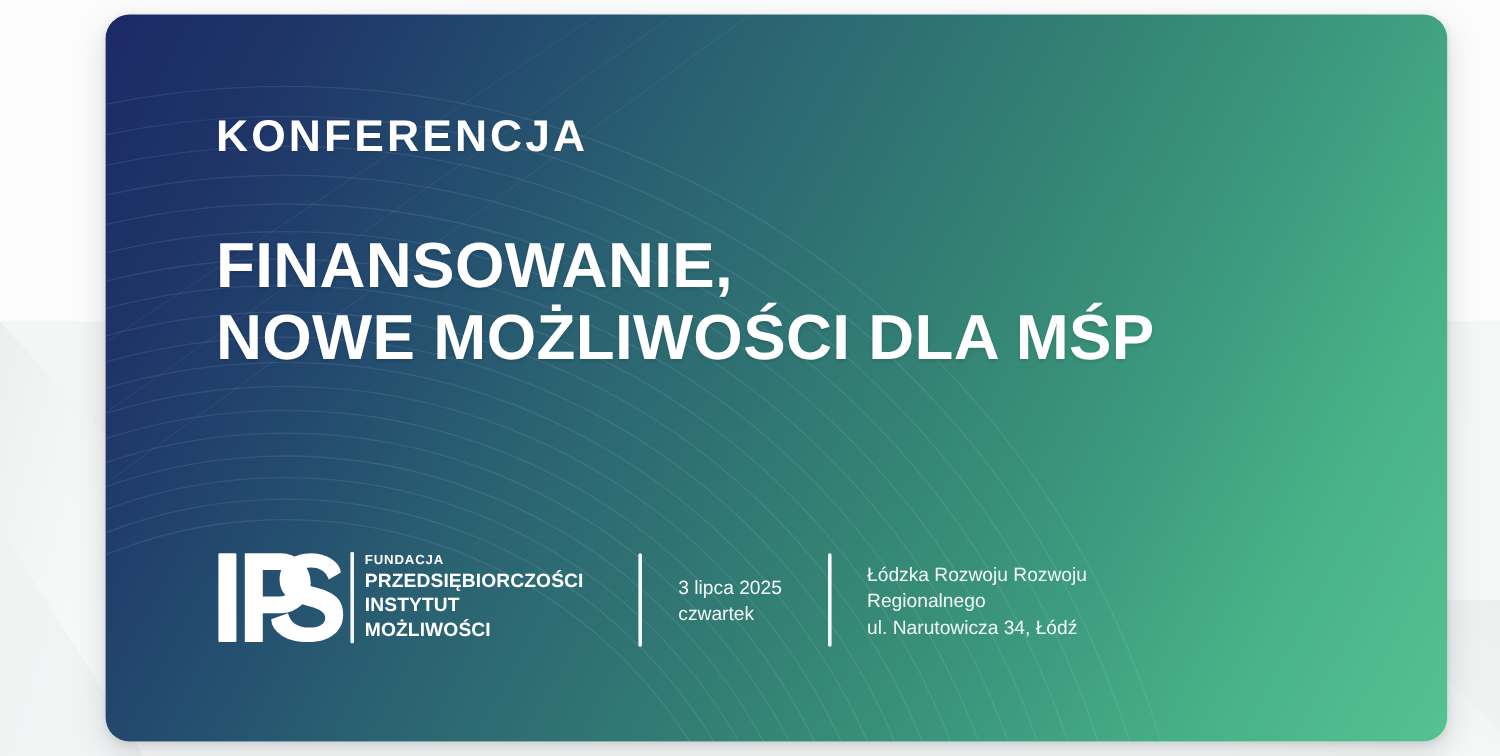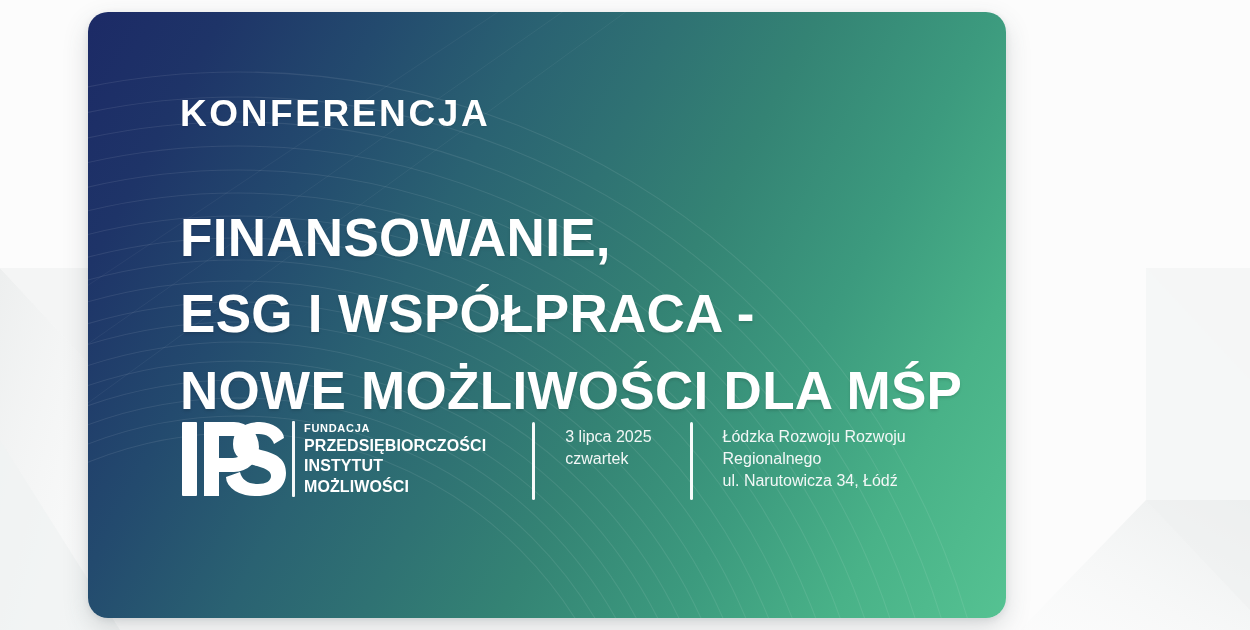--- a/index.html
+++ b/index.html
@@ -17,21 +17,21 @@
     width:1250px; height:630px;
     background:#fcfcfc;
     overflow:hidden;
   }
   .bg-shapes { position:absolute; inset:0; pointer-events:none; }
 
   
   #card {
     position:absolute;
     left:88px; top:12px;
-    width:918px; height:606px;
+    width:1118px; height:606px;
     border-radius:20px;
     overflow:hidden;
     box-shadow:0 10px 26px rgba(60,70,80,0.18), 0 2px 6px rgba(60,70,80,0.10);
     background:
       linear-gradient(118deg,
         #1c2a66 0%,
         #1e3468 11%,
         #234a6e 24%,
         #2a6272 37%,
         #2f7273 48%,
@@ -59,28 +59,28 @@
     position:absolute;
     left:92px; top:180px;
     color:#ffffff;
     font-size:53px;
     font-weight:bold;
     line-height:1.14;
     letter-spacing:0.3px;
     text-shadow:0 2px 3px rgba(0,0,0,0.13);
     white-space:nowrap;
   }
-  #headline .hl-line { display:block;margin-top:16px; }
+  #headline .hl-line { display:block; }
 
   
   #footer {
     position:absolute;
-    left:92px; top:400px;
+    left:92px; top:428px;
     display:flex;
-    align-items:flex-start;
+    align-items:center;
     height:110px;
   }
 
   
   .logo-block { display:flex; align-items:center; padding-top:6px; }
   .logo-mark { display:block; }
   .logo-rule {
     width:3px; height:76px;
     background:#ffffff;
     margin:0 9px 0 4px;
@@ -176,21 +176,20 @@
         <path d="M -40 300 L 500 -60"></path>
         <path d="M -40 360 L 560 -60"></path>
         <path d="M -40 420 L 620 -60"></path>
       </g>
     </svg>
 
     <div id="kicker">KONFERENCJA</div>
 
     <div id="headline">
       <span class="hl-line">FINANSOWANIE,</span>
-      <span class="hl-line">ESG I WSPÓŁPRACA -</span>
       <span class="hl-line">NOWE MOŻLIWOŚCI DLA MŚP</span>
     </div>
 
     <div id="footer">
 
       <div class="logo-block">
         <svg class="logo-mark" width="108" height="82" viewBox="0 0 108 82">
           <g fill="#ffffff">
 
             <rect x="2" y="4" width="15" height="74" rx="1"></rect>

